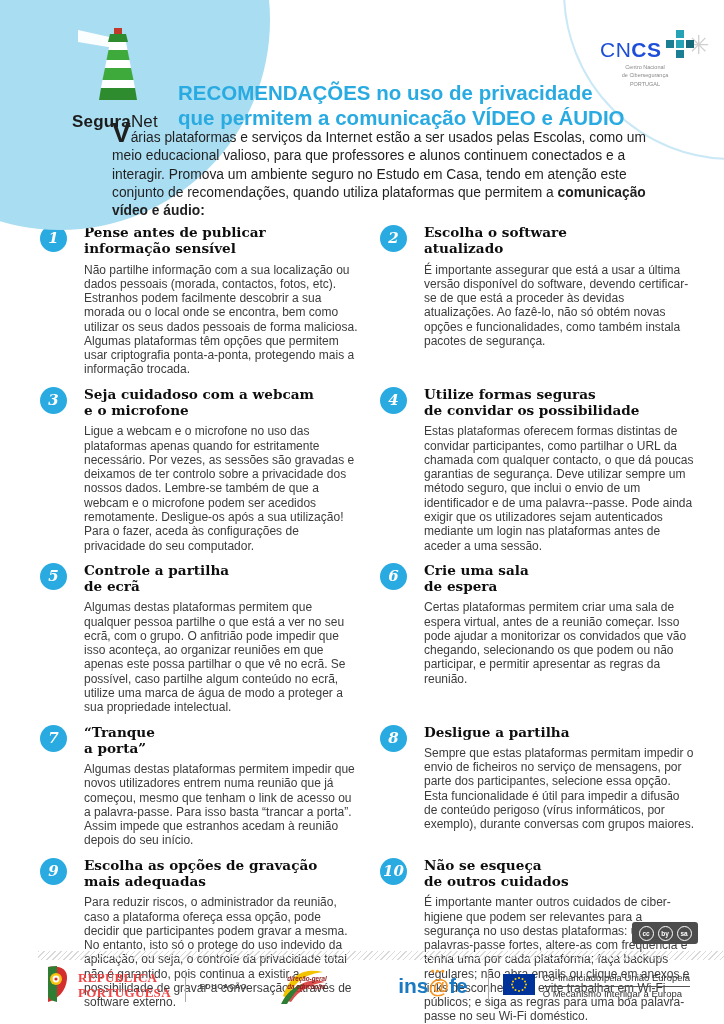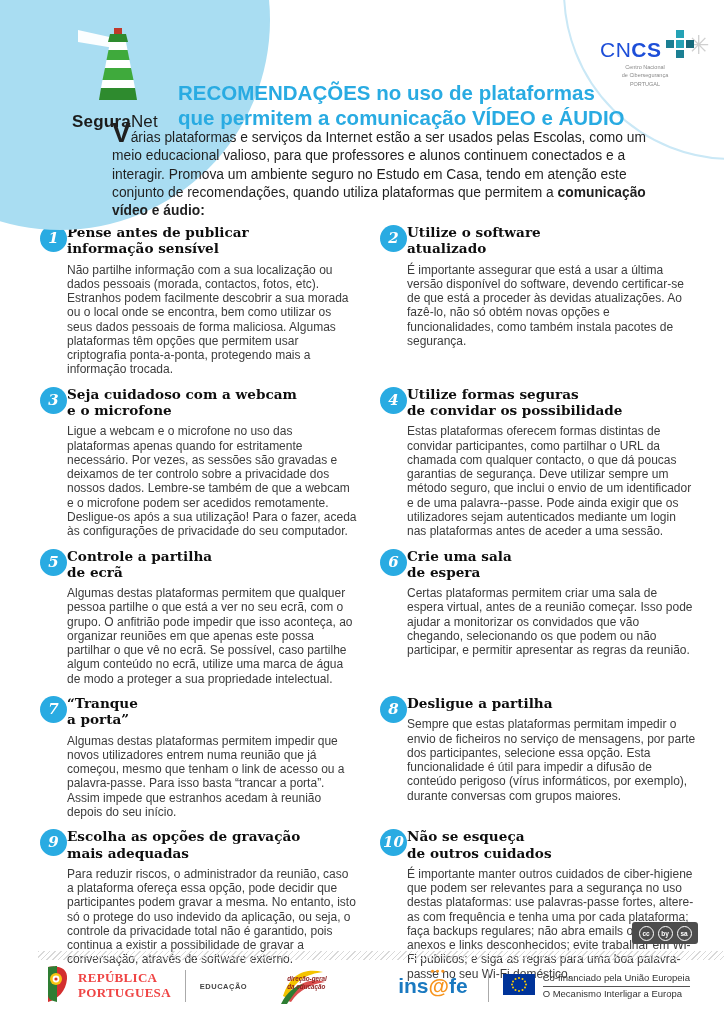--- a/index.html
+++ b/index.html
@@ -35,21 +35,21 @@
   .dropcap{font-size:28px;font-weight:bold;line-height:.8;}
   .intro b{font-weight:bold;}
 
   
   .content{padding:12px 28px 0 40px;}
   .grid{display:grid;grid-template-columns:318px 1fr;column-gap:22px;row-gap:9px;}
   .item{display:flex;align-items:flex-start;}
   .badge{flex:0 0 27px;width:27px;height:27px;border-radius:50%;background:#29abe2;
          color:#fff;font-family:"DejaVu Serif",serif;font-style:italic;font-weight:bold;
          font-size:15px;text-align:center;line-height:26px;margin-top:1px;}
-  .item-body{margin-left:0;}
+  .item-body{margin-left:17px;}
   .item-title{font-family:"DejaVu Serif","Liberation Serif",serif;font-weight:bold;
               font-size:13.6px;line-height:1.2;color:#0e0e0e;margin-bottom:6px;}
   .item-text{font-size:12px;line-height:1.19;color:#3c3c3c;}
 
   
   .cc-badge{position:absolute;right:26px;bottom:80px;width:66px;height:22px;background:#4d4d4d;
             border-radius:3px;display:flex;align-items:center;justify-content:center;gap:4px;z-index:3;}
   .cc-circle{width:13px;height:13px;border-radius:50%;border:1.4px solid #fff;color:#fff;
              font-size:6.5px;font-weight:bold;display:flex;align-items:center;justify-content:center;
              text-transform:lowercase;}
@@ -93,21 +93,21 @@
           <polygon points="33,46 59,46 61.5,58 30.5,58" fill="#3faa3c"></polygon>
           <polygon points="30.5,58 61.5,58 63,66 29,66" fill="#ffffff"></polygon>
           <polygon points="29,66 63,66 65,78 27,78" fill="#2e8b2e"></polygon>
         </svg>
       </span>
       <div class="seguranet-label"><b>Segura</b><span>Net</span></div>
     </div>
 
 
     <div class="subtitle">
-      <div>RECOMENDAÇÕES no uso de plataformas</div>
+      <div>RECOMENDAÇÕES no uso de privacidade</div>
       <div>que permitem a comunicação VÍDEO e ÁUDIO</div>
     </div>
 
     <span class="cncs-emblem">✳</span>
     <div class="cncs">
       <div class="cncs-top">
         <div class="cncs-word"><span class="thin">CN</span><span class="bold">CS</span></div>
         <div class="cncs-cross">
           <i style="left:10px;top:0;background:#25a2b5;"></i>
           <i style="left:0;top:10px;background:#1b7f93;"></i>
@@ -139,21 +139,21 @@
             <div>informação sensível</div>
           </div>
           <div class="item-text">Não partilhe informação com a sua localização ou dados pessoais (morada, contactos, fotos, etc). Estranhos podem facilmente descobrir a sua morada ou o local onde se encontra, bem como utilizar os seus dados pessoais de forma maliciosa. Algumas plataformas têm opções que permitem usar criptografia ponta-a-ponta, protegendo mais a informação trocada.</div>
         </div>
       </div>
 
       <div class="item">
         <div class="badge">2</div>
         <div class="item-body">
           <div class="item-title">
-            <div>Utilize o software</div>
+            <div>Escolha o software</div>
             <div>atualizado</div>
           </div>
           <div class="item-text">É importante assegurar que está a usar a última versão disponível do software, devendo certificar-se de que está a proceder às devidas atualizações. Ao fazê-lo, não só obtém novas opções e funcionalidades, como também instala pacotes de segurança.</div>
         </div>
       </div>
 
       <div class="item">
         <div class="badge">3</div>
         <div class="item-body">
           <div class="item-title">

